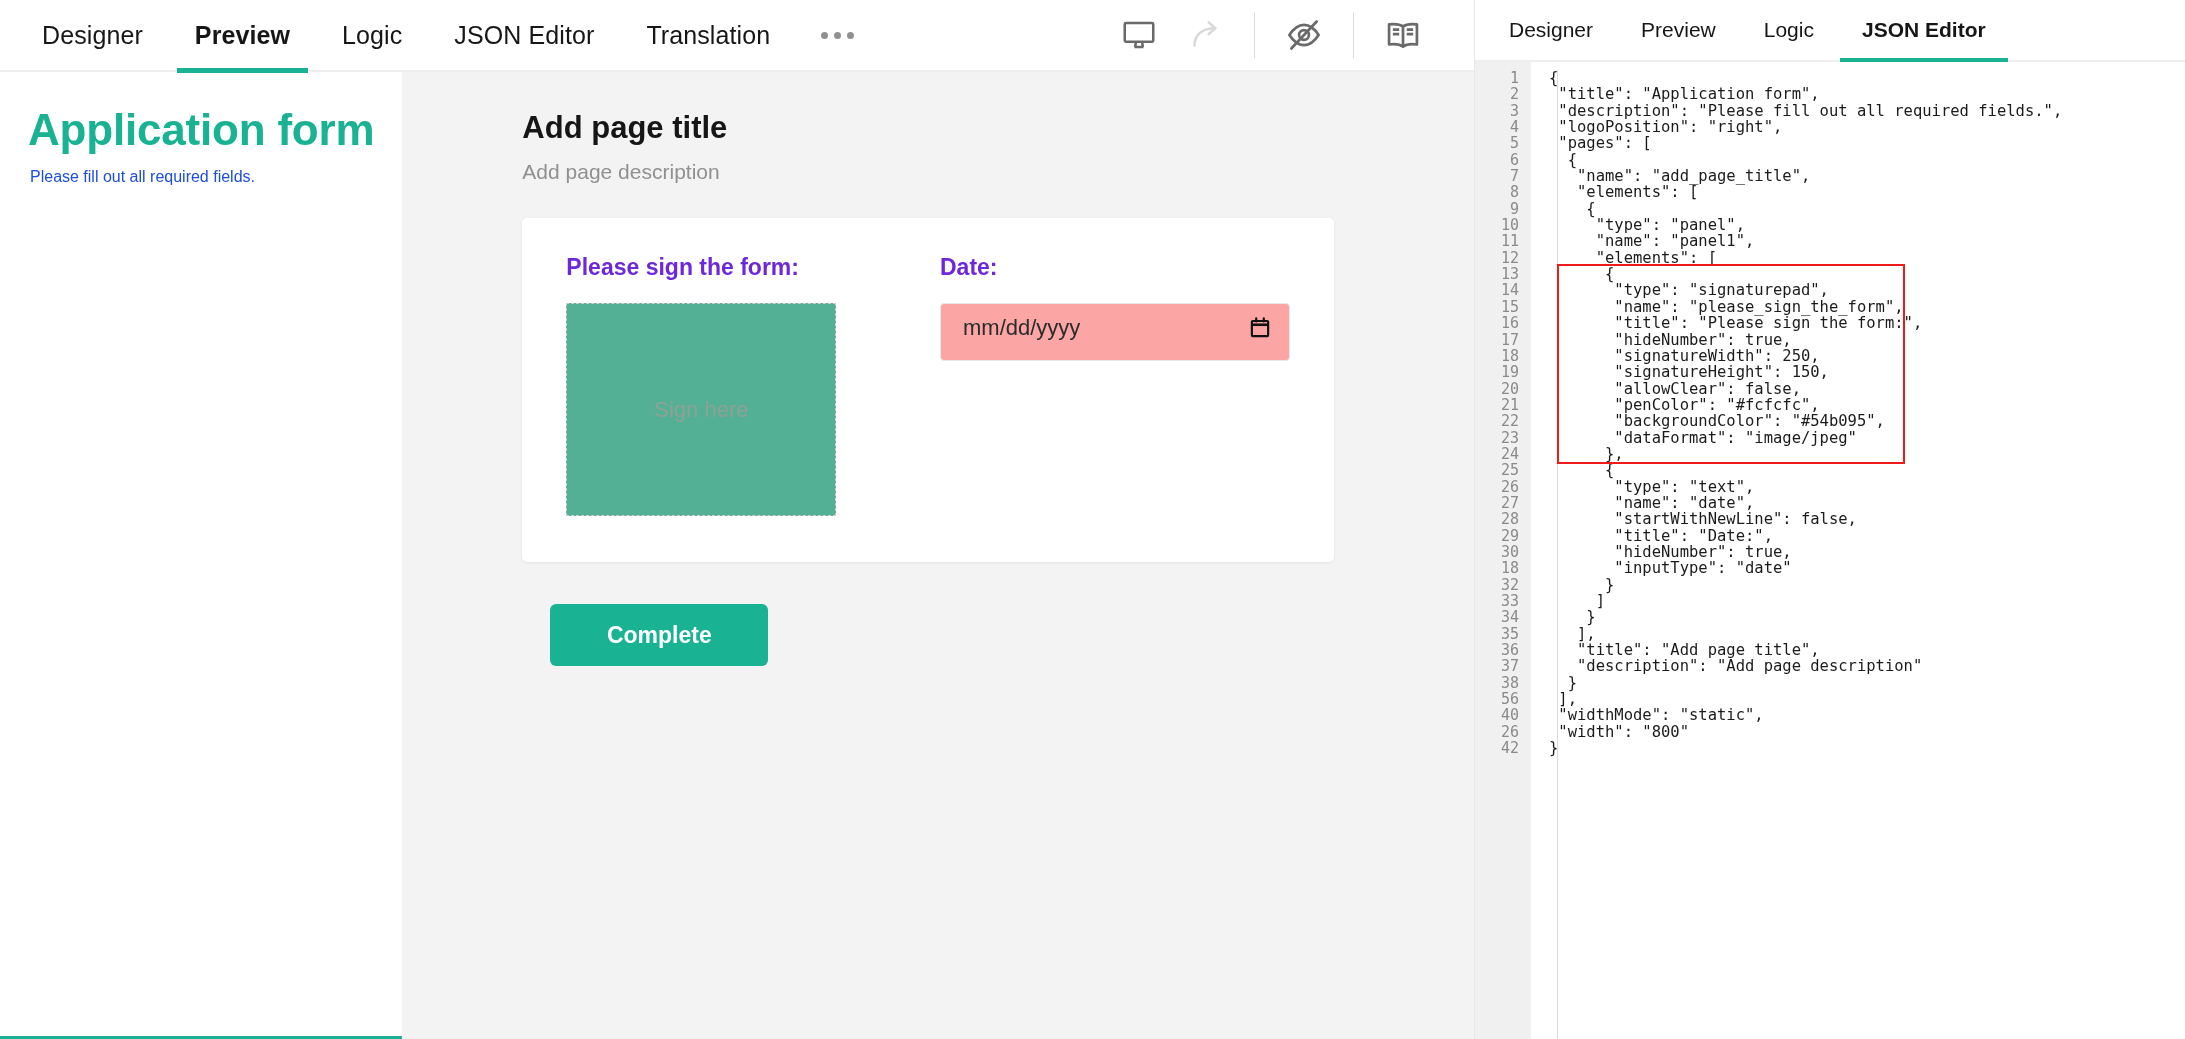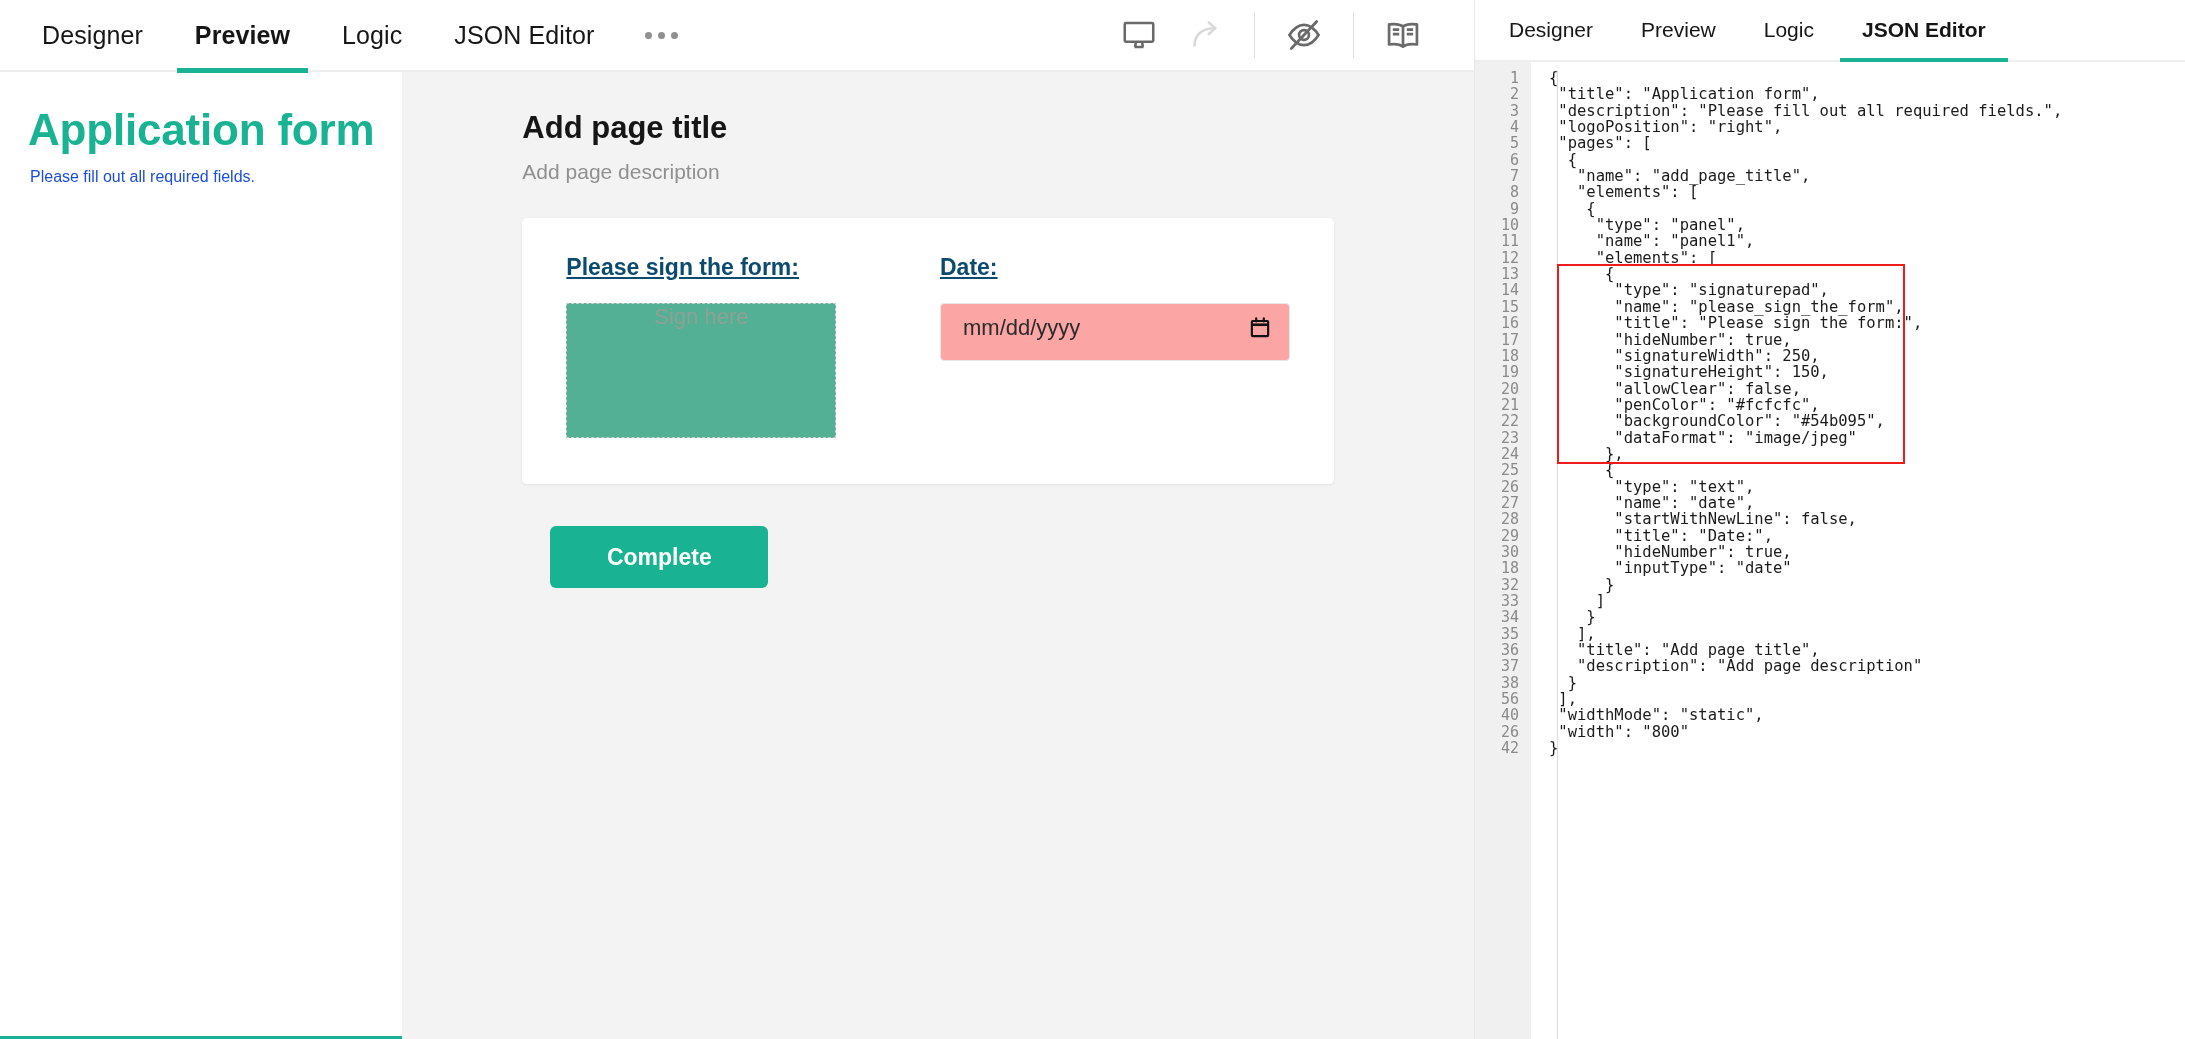--- a/index.html
+++ b/index.html
@@ -158,32 +158,31 @@
     display: flex;
     gap: 60px;
   }
 
   .q-col-sig { width: 380px; }
   .q-col-date { width: 350px; }
 
   .q-title {
     font-size: 23px;
     font-weight: bold;
-    color: #0c4a6e;
+    color: #6d28d9;
     margin: 0 0 22px 0;
-    text-decoration: underline;
   }
 
   .signature-pad {
     width: 270px;
-    height: 135px;
+    height: 213px;
     background: #54b095;
     border: 1px dashed #d0d0d0;
     display: flex;
-    align-items: flex-start;
+    align-items: center;
     justify-content: center;
     cursor: crosshair;
     position: relative;
   }
   .signature-placeholder {
     font-size: 22px;
     color: rgba(190,150,150,.55);
     user-select: none;
   }
 
@@ -331,20 +330,23 @@
           <span>Designer</span>
         </div>
       <div class="tab active">
           <span>Preview</span>
         </div>
       <div class="tab">
           <span>Logic</span>
         </div>
       <div class="tab">
           <span>JSON Editor</span>
+        </div>
+      <div class="tab">
+          <span>Translation</span>
         </div>
 
       <div class="tab-dots">
         <span></span>
         <span></span>
         <span></span>
       </div>
 
       <div class="toolbar">
         <div class="tool-btn">

